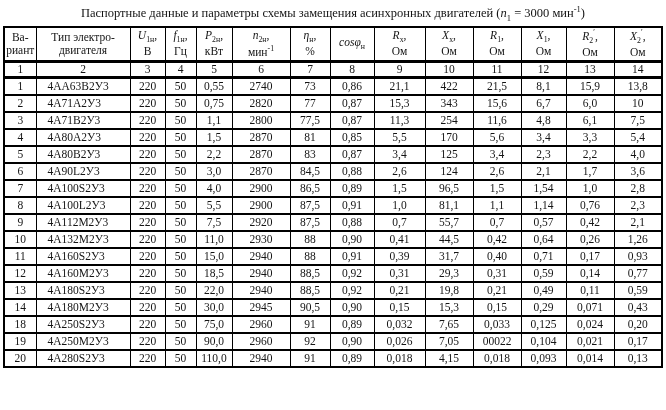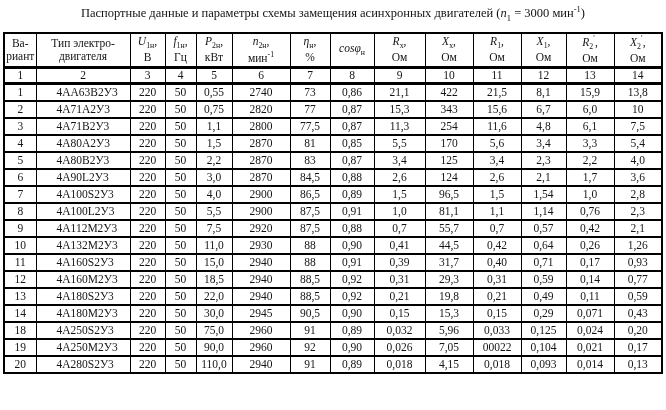--- a/index.html
+++ b/index.html
@@ -9,21 +9,21 @@
     background: #ffffff;
     color: #141414;
     font-family: "Liberation Serif", "DejaVu Serif", serif;
   }
   .page { width: 666px; height: 410px; }
   .title {
     text-align: center;
     font-size: 12.5px;
     line-height: 15px;
     padding-top: 2px;
-    margin: 0 0 6px 0;
+    margin: 0 0 0 0;
     white-space: nowrap;
   }
   .title sub, .title sup { font-size: 0.68em; }
   table {
     border-collapse: collapse;
     table-layout: fixed;
     width: 660px;
     margin-left: 3px;
     border: 2px solid #000;
   }
@@ -43,21 +43,21 @@
   }
   thead th { height: 32px; margin-top: 11px; }
   tr.numrow td {
     height: 13px;
     border-top: 3px solid #000;
     border-bottom: 3px solid #000;
   }
   tbody tr.datarow td { height: 15px; }
   td.type-cell {
     text-align: left;
-    padding-left: 20px;
+    padding-left: 11px;
   }
   th i { font-style: italic; }
   th sub { font-size: 0.68em; }
   th sup { font-size: 0.68em; }
   
   col.c1  { width: 32px; }
   col.c2  { width: 94px; }
   col.c3  { width: 35px; }
   col.c4  { width: 31px; }
   col.c5  { width: 36px; }
@@ -357,21 +357,21 @@
         <tr class="datarow">
           <td>18</td>
           <td class="type-cell">4А250S2У3</td>
           <td>220</td>
           <td>50</td>
           <td>75,0</td>
           <td>2960</td>
           <td>91</td>
           <td>0,89</td>
           <td>0,032</td>
-          <td>5,96</td>
+          <td>7,65</td>
           <td>0,033</td>
           <td>0,125</td>
           <td>0,024</td>
           <td>0,20</td>
         </tr>
         <tr class="datarow">
           <td>19</td>
           <td class="type-cell">4А250М2У3</td>
           <td>220</td>
           <td>50</td>

